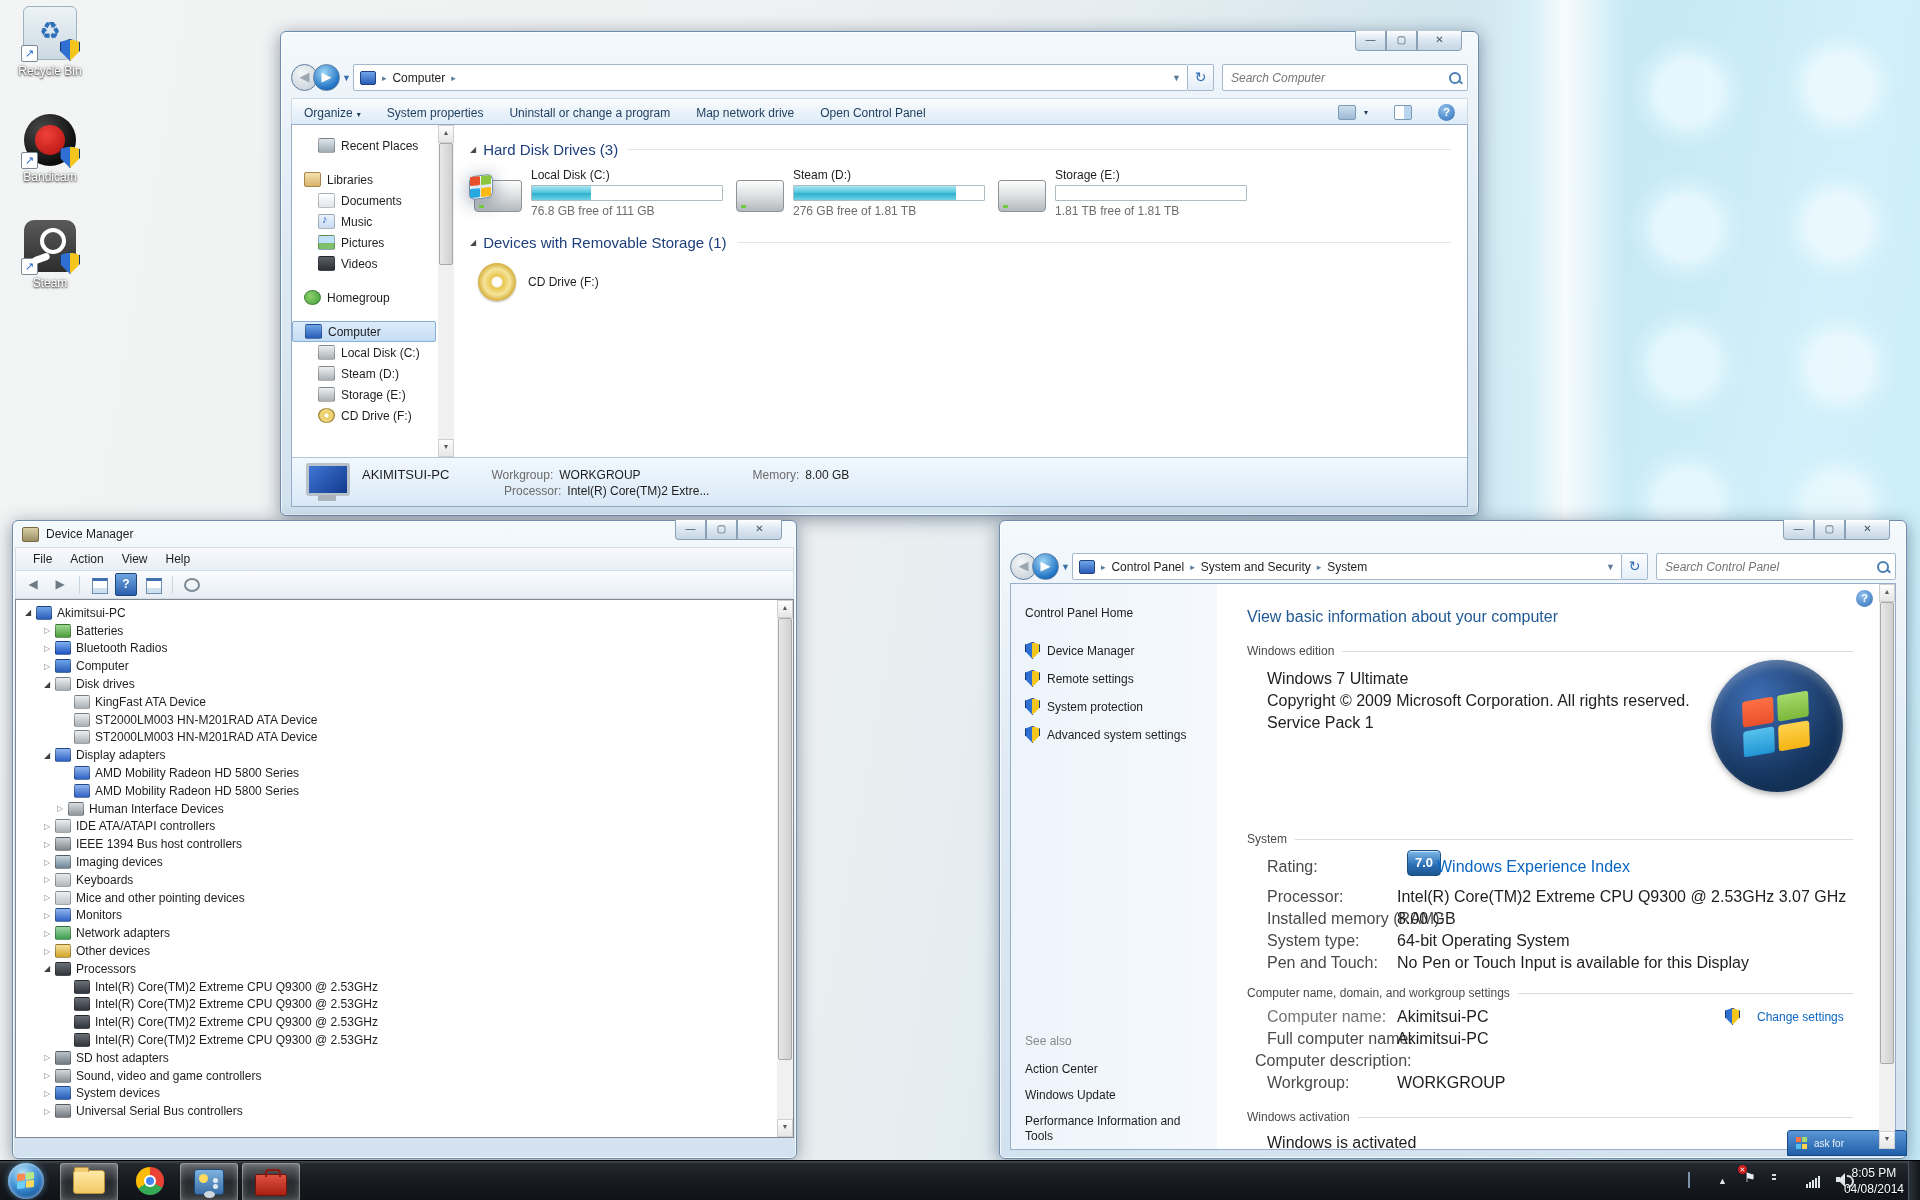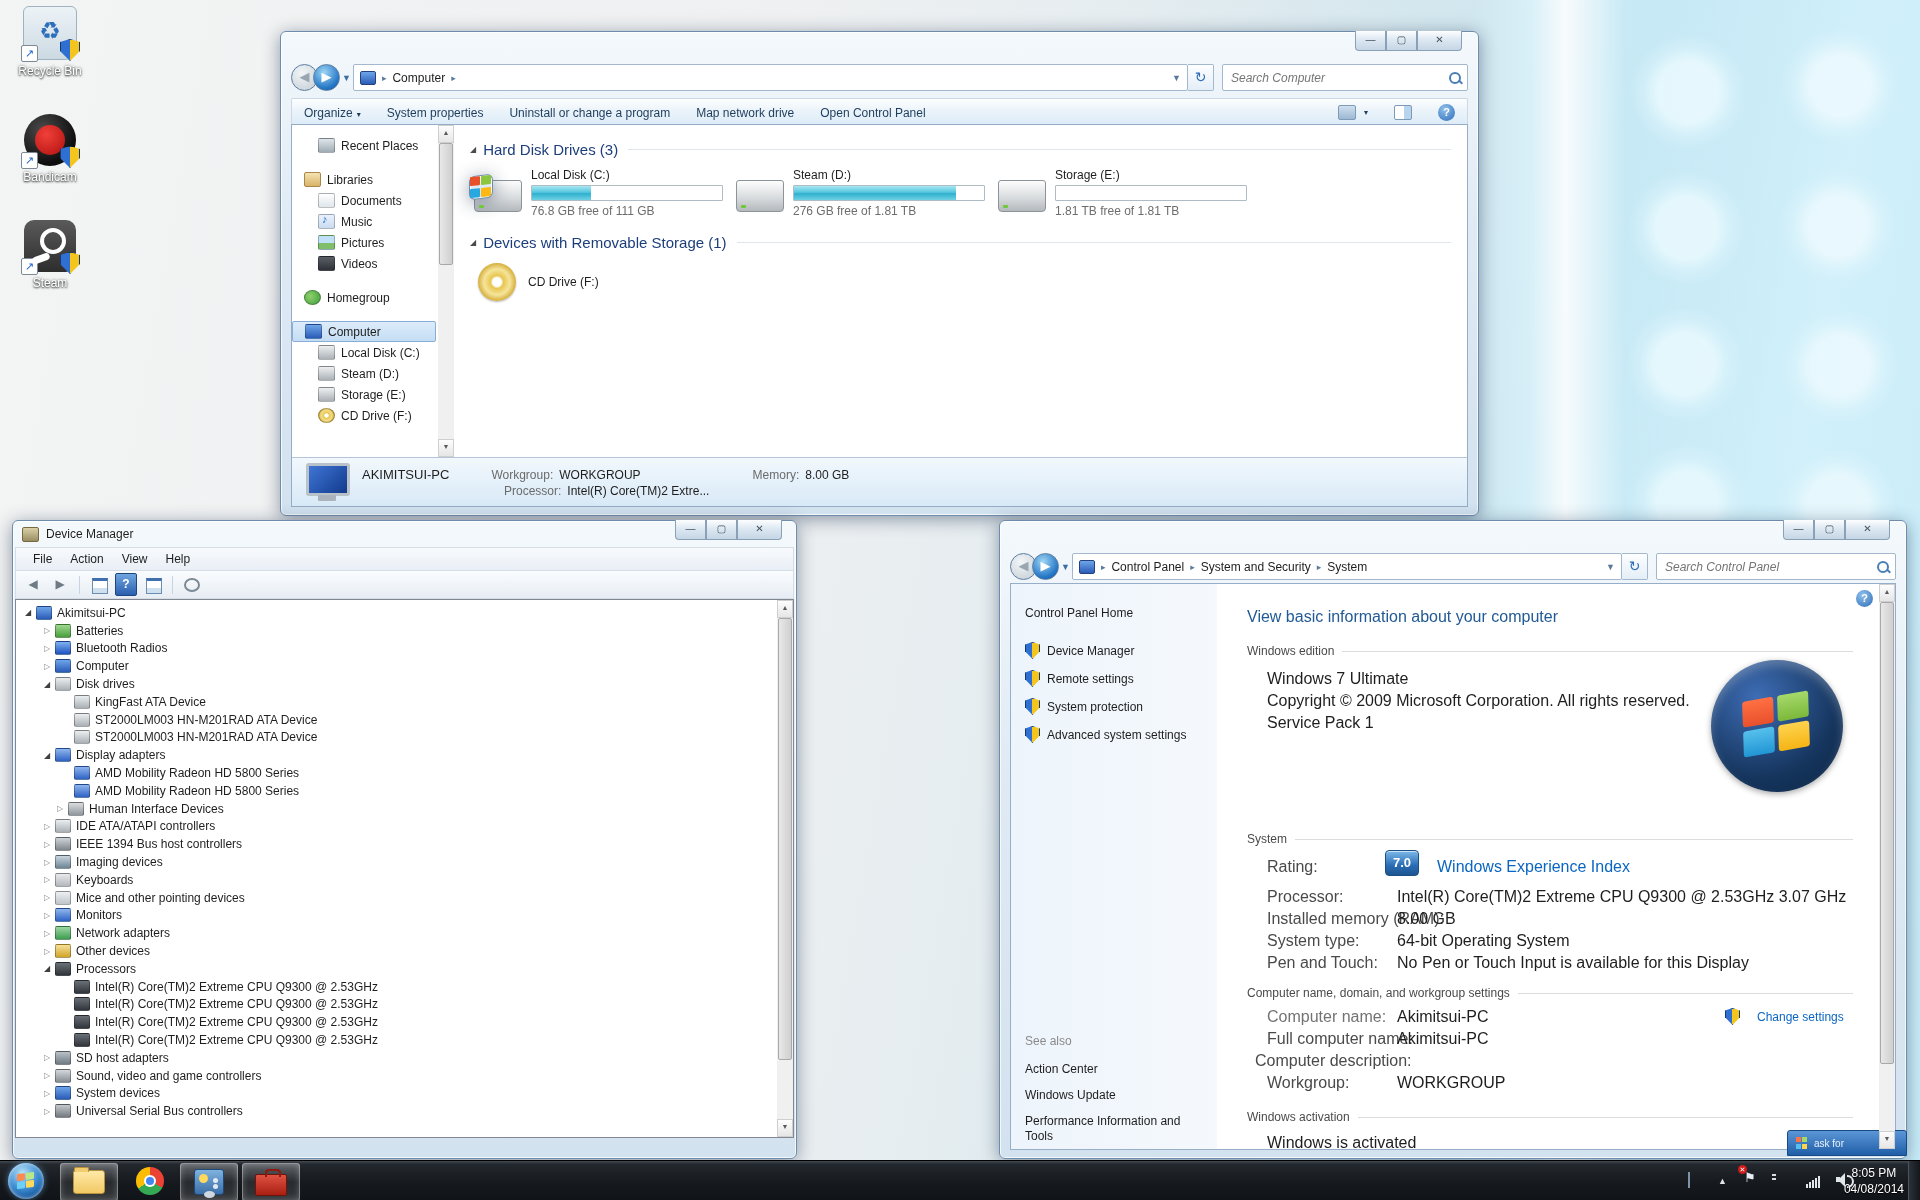--- a/index.html
+++ b/index.html
@@ -787,21 +787,21 @@
               <i></i>
               <i></i>
             </span>
           </div>
 
         <div class="sect" style="top:248px;">
             <span>System</span>
             <span class="ln"></span>
           </div>
         <div class="fld lab" style="left:50px;top:274px;color:#4a4a4a;">Rating:</div>
-        <div class="wei" style="left:168px;top:266px;">7.0</div>
+        <div class="wei" style="left:190px;top:266px;">7.0</div>
         <div class="fld link" style="left:220px;top:274px;">Windows Experience Index</div>
         <div class="fld" style="left:50px;top:304px;color:#4a4a4a;">Processor:</div>
         <div class="fld" style="left:180px;top:304px;">Intel(R) Core(TM)2 Extreme CPU Q9300  @ 2.53GHz  3.07 GHz</div>
         <div class="fld" style="left:50px;top:326px;color:#4a4a4a;">Installed memory (RAM):</div>
         <div class="fld" style="left:180px;top:326px;">8.00 GB</div>
         <div class="fld" style="left:50px;top:348px;color:#4a4a4a;">System type:</div>
         <div class="fld" style="left:180px;top:348px;">64-bit Operating System</div>
         <div class="fld" style="left:50px;top:370px;color:#4a4a4a;">Pen and Touch:</div>
         <div class="fld" style="left:180px;top:370px;">No Pen or Touch Input is available for this Display</div>
 

